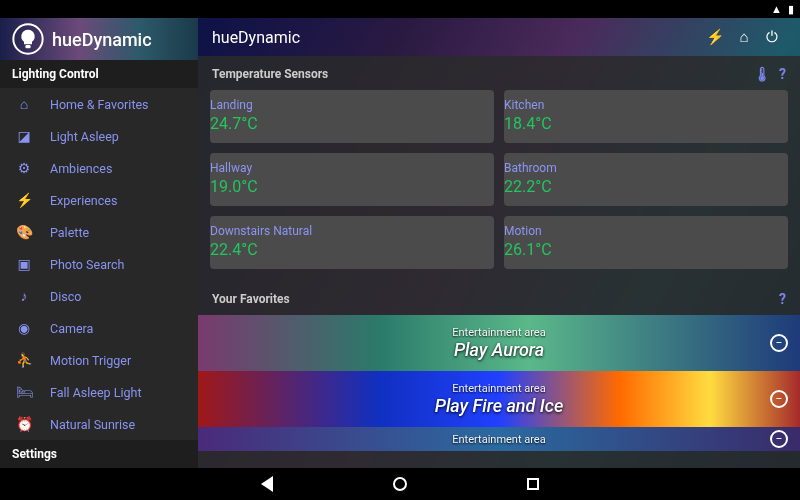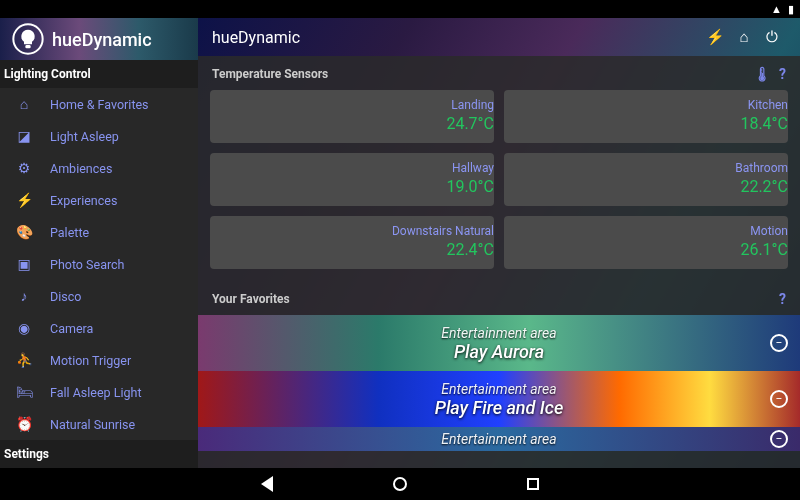--- a/index.html
+++ b/index.html
@@ -24,21 +24,21 @@
     height: 72px; display: flex; align-items: center; gap: 8px;
     padding: 0 12px;
     background: linear-gradient(90deg,#1a1f4a 0%, #6b4a7a 40%, #2d5a6a 70%, #1a3a4a 100%);
     color: #fff; font-size: 18px; font-weight: 500;
   }
   .logo-bulb {
     width: 32px; height: 32px; display:flex; align-items:center; justify-content:center;
   }
   .sidebar-section {
     font-size: 12px; font-weight: 700; color: #fff; background: #1e1e1e;
-    padding: 7px 4px;
+    padding: 7px 12px;
   }
   .nav-item {
     display: flex; align-items: center; gap: 18px;
     padding: 8px 16px; font-size: 12.5px; color: #8894f0; cursor: pointer;
   }
   .nav-item .icon { width: 16px; text-align: center; font-size: 14px; }
   
   .main {
     flex: 1; display: flex; flex-direction: column;
     background: linear-gradient(120deg,#0d1248 0%, #2a1a42 25%, #4a2a5a 45%, #1e5a6a 70%, #08284a 100%);
@@ -55,31 +55,31 @@
     display:flex; align-items:center; padding: 10px 14px 8px;
     font-size: 12px; color: #ccc; font-weight: bold;
   }
   .section-head .spacer { flex:1; }
   .help-ic { color:#7b86e8; cursor:pointer; font-size:14px; margin-left:8px; }
   .sensor-grid {
     display:grid; grid-template-columns: 1fr 1fr; gap: 10px;
     padding: 0 12px 12px;
   }
   .sensor {
-    background: #4b4b4b; border-radius: 4px; text-align:right;
+    background: #4b4b4b; border-radius: 4px; text-align:left;
     padding: 8px 0 10px;
   }
   .sensor-name { font-size: 12px; color:#8b95f2; margin-bottom:2px; }
   .sensor-val { font-size: 16px; color:#22c55e; font-weight:400; }
   .fav {
     position:relative; height:56px; display:flex; flex-direction:column;
     align-items:center; justify-content:center; color:#fff; cursor:pointer;
     overflow:hidden;
   }
-  .fav .area { font-size:14px; opacity:0.92; text-shadow:0 1px 2px #000;font-style:italic;}
+  .fav .area { font-size:11px; opacity:0.92; text-shadow:0 1px 2px #000;}
   .fav .title { font-size:18px; font-style:italic; font-weight:500; text-shadow:0 1px 3px #000;}
   .fav .remove { position:absolute; right:12px; top:50%; transform:translateY(-50%);
     width:18px;height:18px;border:2px solid #fff;border-radius:50%;
     display:flex;align-items:center;justify-content:center;font-size:12px;cursor:pointer;}
   .fav-aurora { background: linear-gradient(90deg,#7a3a6e 0%, #2b7a6a 30%, #5ab88a 55%, #1e3a7a 100%);}
   .fav-fire { background: linear-gradient(90deg,#a01818 0%, #1030c0 30%, #2040ff 50%, #ff6a00 70%, #ffdc40 85%, #a52a2a 100%);}
   .fav-third { background: linear-gradient(90deg,#4a2a7a 0%, #2a6aa0 50%, #3a2a6a 100%); height:24px;}
   .navbar {
     height: 32px; background:#000; display:flex; justify-content:center; align-items:center; gap:120px;
     color:#fff;

